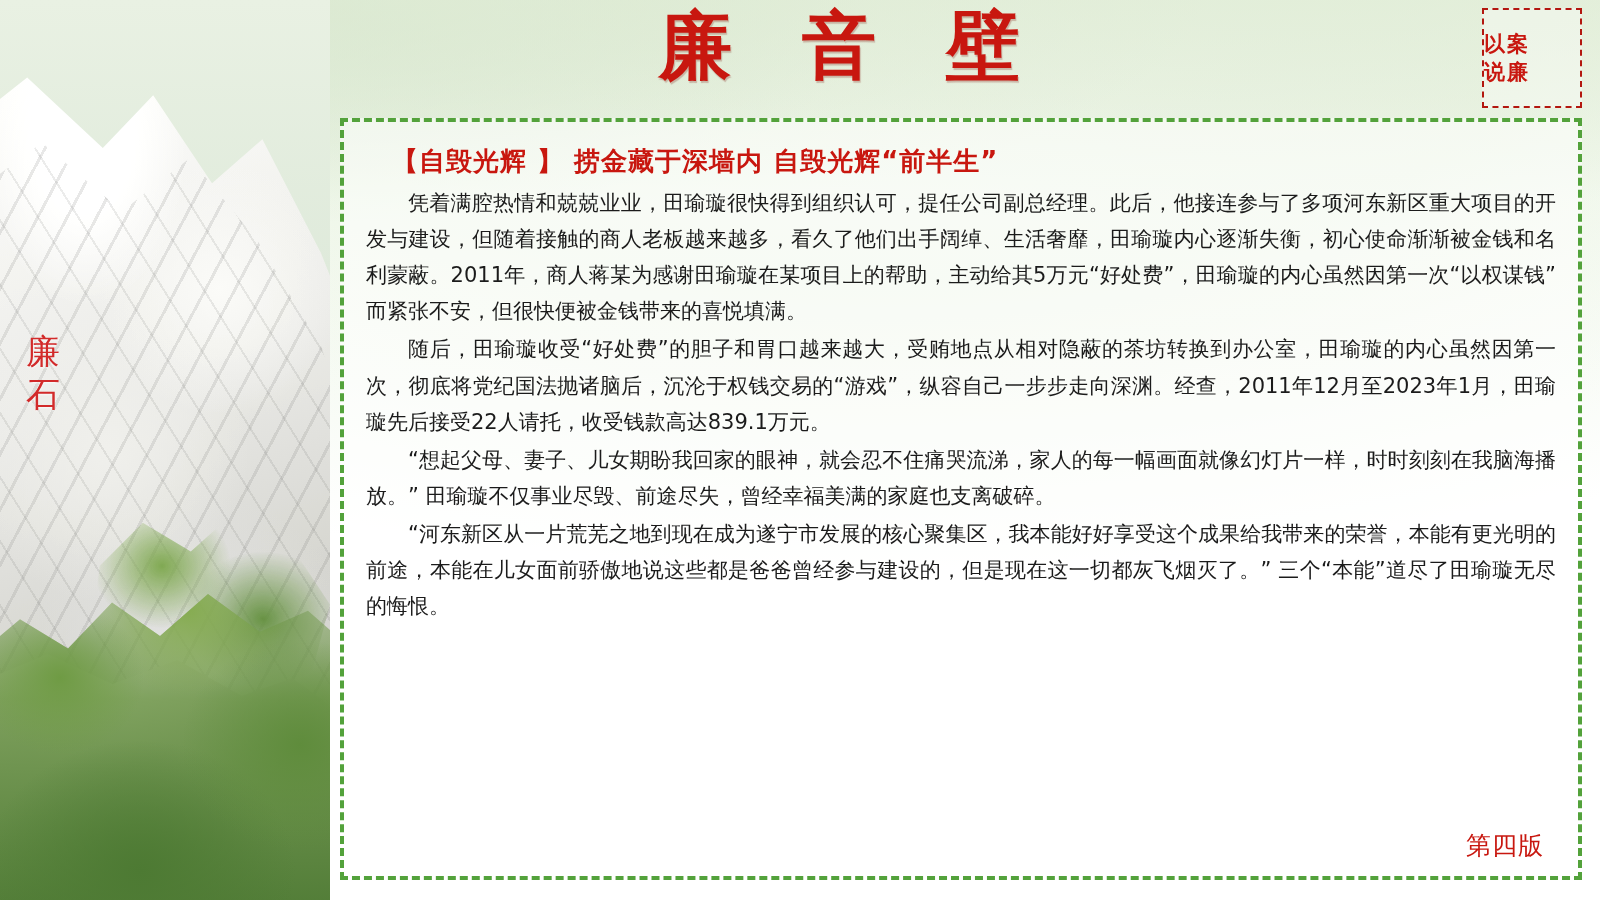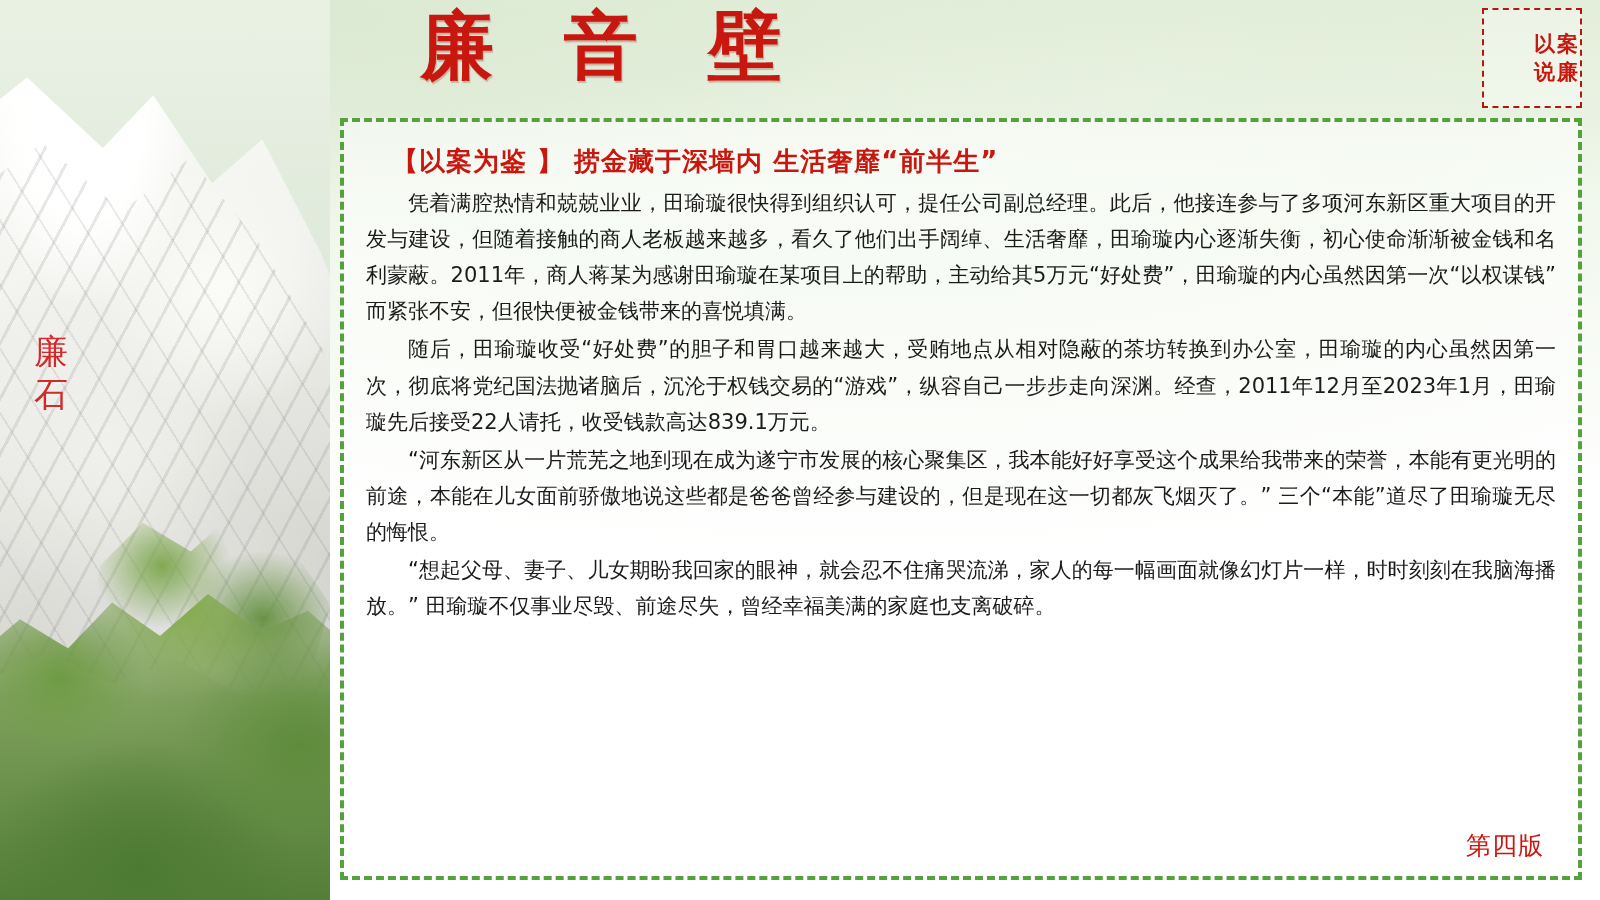--- a/index.html
+++ b/index.html
@@ -110,45 +110,45 @@
   .photo-label {
     position: absolute;
     left: 26px; top: 330px;
     width: 46px;
     color: #d22a2a;
     font-size: 34px;
     line-height: 1.25;
     letter-spacing: 2px;
     font-family: "DejaVu Serif", "Liberation Serif", serif;
     text-shadow: 0 1px 2px rgba(255,255,255,0.75);
-    margin-left: 8px;
   }
 
   
   .masthead {
     position: absolute;
     left: 420px; top: 8px;
     width: 860px;
+    text-align: center;
     color: #c8170f;
     font-size: 74px;
     line-height: 1;
     letter-spacing: 22px;
     font-weight: bold;
     font-family: "DejaVu Serif", "Liberation Serif", serif;
     text-shadow: 1px 2px 1px rgba(120,10,5,0.25);
   }
   .stamp {
     position: absolute;
     right: 18px; top: 8px;
     width: 96px; height: 96px;
     border: 2px dashed #b3170f;
     color: #c8170f;
     display: flex;
     flex-direction: column;
-    align-items: flex-end;
+    align-items: flex-start;
     justify-content: center;
     font-size: 21px;
     line-height: 1.35;
     font-weight: bold;
     letter-spacing: 2px;
     font-family: "DejaVu Serif", "Liberation Serif", serif;
     background: rgba(255,255,255,0.35);
   }
 
   
@@ -210,23 +210,23 @@
   </div>
 
   <div class="masthead">廉 音 壁</div>
 
   <div class="stamp">
     <span>以案</span>
     <span>说廉</span>
   </div>
 
   <div class="article">
-    <div class="headline">【以案为鉴 】 捞金藏于深墙内 生活奢靡“前半生”</div>
+    <div class="headline">【自毁光辉 】 捞金藏于深墙内 自毁光辉“前半生”</div>
     <div class="body">
       <p>凭着满腔热情和兢兢业业，田瑜璇很快得到组织认可，提任公司副总经理。此后，他接连参与了多项河东新区重大项目的开发与建设，但随着接触的商人老板越来越多，看久了他们出手阔绰、生活奢靡，田瑜璇内心逐渐失衡，初心使命渐渐被金钱和名利蒙蔽。2011年，商人蒋某为感谢田瑜璇在某项目上的帮助，主动给其5万元“好处费”，田瑜璇的内心虽然因第一次“以权谋钱”而紧张不安，但很快便被金钱带来的喜悦填满。</p>
       <p>随后，田瑜璇收受“好处费”的胆子和胃口越来越大，受贿地点从相对隐蔽的茶坊转换到办公室，田瑜璇的内心虽然因第一次，彻底将党纪国法抛诸脑后，沉沦于权钱交易的“游戏”，纵容自己一步步走向深渊。经查，2011年12月至2023年1月，田瑜璇先后接受22人请托，收受钱款高达839.1万元。</p>
+      <p>“想起父母、妻子、儿女期盼我回家的眼神，就会忍不住痛哭流涕，家人的每一幅画面就像幻灯片一样，时时刻刻在我脑海播放。” 田瑜璇不仅事业尽毁、前途尽失，曾经幸福美满的家庭也支离破碎。</p>
       <p>“河东新区从一片荒芜之地到现在成为遂宁市发展的核心聚集区，我本能好好享受这个成果给我带来的荣誉，本能有更光明的前途，本能在儿女面前骄傲地说这些都是爸爸曾经参与建设的，但是现在这一切都灰飞烟灭了。” 三个“本能”道尽了田瑜璇无尽的悔恨。</p>
-      <p>“想起父母、妻子、儿女期盼我回家的眼神，就会忍不住痛哭流涕，家人的每一幅画面就像幻灯片一样，时时刻刻在我脑海播放。” 田瑜璇不仅事业尽毁、前途尽失，曾经幸福美满的家庭也支离破碎。</p>
     </div>
     <div class="edition">第四版</div>
   </div>
 
 </div>
 
 </body></html>

